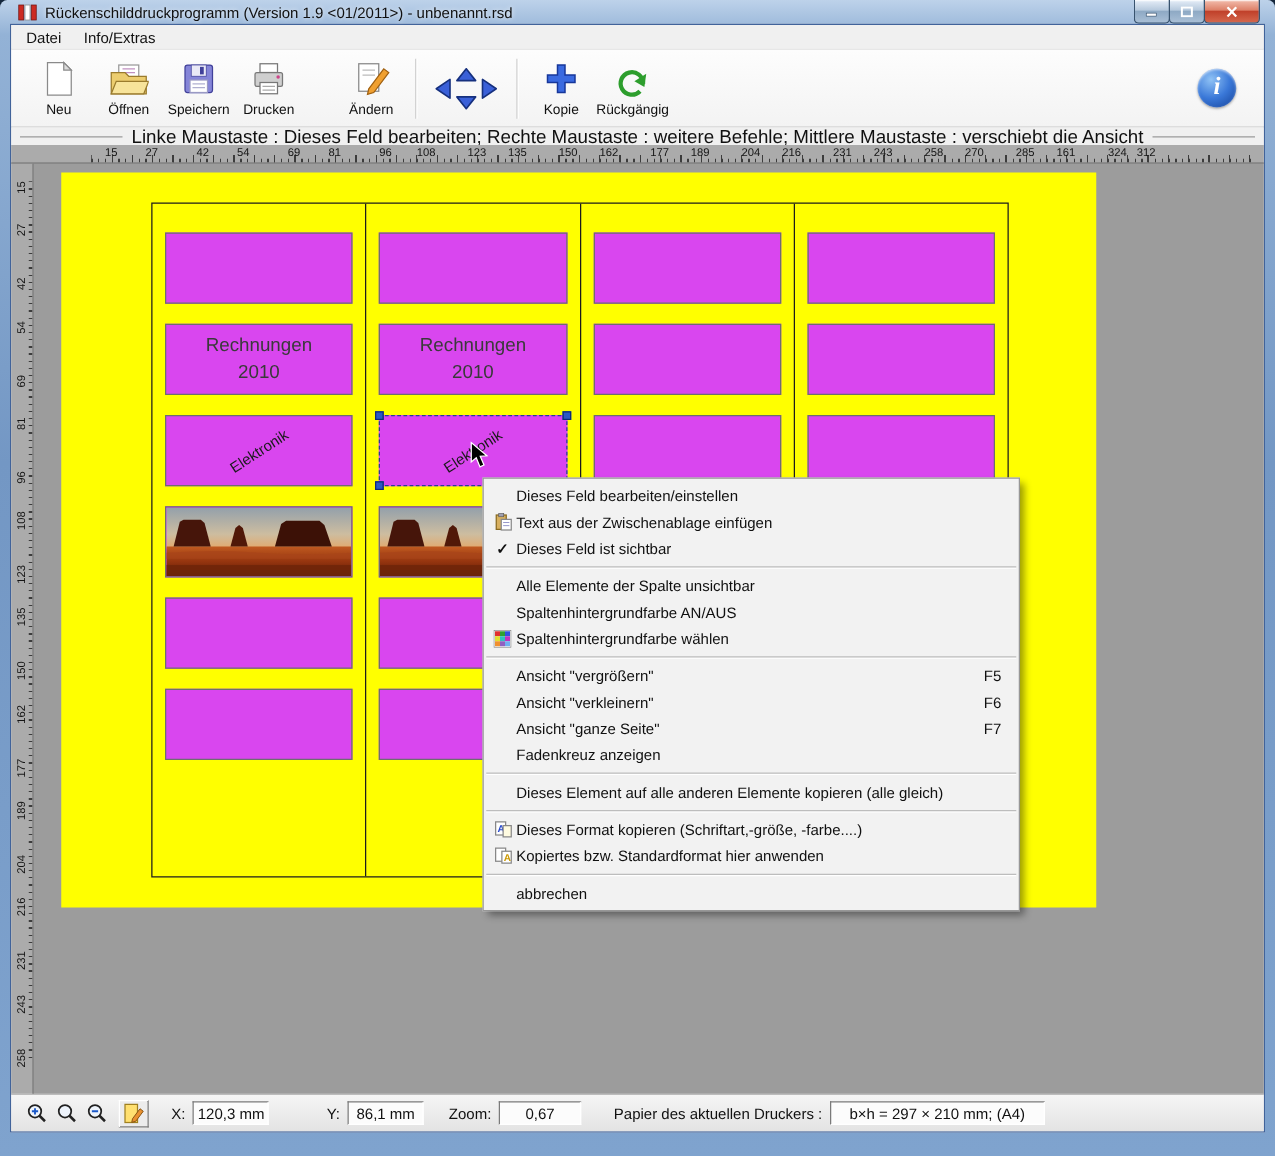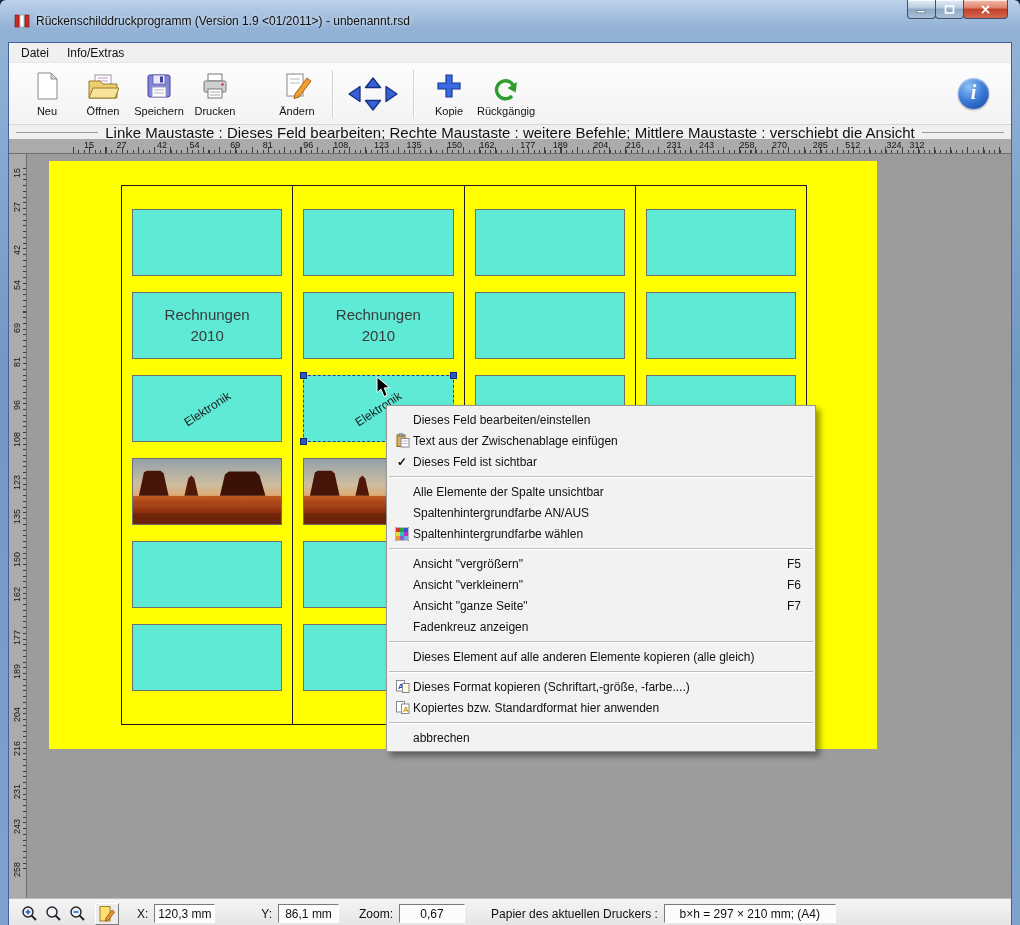--- a/index.html
+++ b/index.html
@@ -4,21 +4,21 @@
 <style>
   * { margin:0; padding:0; box-sizing:border-box; }
   html,body { width:1020px; height:925px; }
   body { font-family:"Liberation Sans", sans-serif; background:#14263c; overflow:hidden; }
 
   .window { width:1020px; height:925px; padding:0 8px 8px;
     background:linear-gradient(180deg,#bdd2ea 0%,#93b2d6 3%,#7397c4 40%,#7fa3ce 100%);
     border-radius:6px 6px 0 0; position:relative; }
 
   
-  .titlebar { height:42px; display:flex; align-items:center; padding:0 2px; position:relative; }
+  .titlebar { height:19px; display:flex; align-items:center; padding:0 2px; position:relative; }
   .app-icon { width:16px; height:16px; margin-left:4px; display:flex; }
   .title-text { font-size:12px; color:#101010; margin-left:6px; text-shadow:0 0 4px rgba(255,255,255,.9); white-space:nowrap; }
   .win-buttons { position:absolute; right:4px; top:0; display:flex; }
   .winbtn { width:29px; height:19px; border:1px solid #38536e; border-top:none; border-radius:0 0 4px 4px;
     display:flex; align-items:center; justify-content:center; margin-left:-1px;
     background:linear-gradient(180deg,#e6eef8 0%,#b6c9dd 45%,#8ea9c4 50%,#a9bfd6 100%);
     box-shadow:inset 0 1px 0 rgba(255,255,255,.7); }
   .winbtn.close { width:45px;
     background:linear-gradient(180deg,#f3beae 0%,#dd8068 45%,#c0402a 50%,#d4674d 100%); }
 
@@ -59,21 +59,21 @@
   .vruler::after { content:""; position:absolute; top:14px; bottom:26px; right:0; width:3px;
     background:repeating-linear-gradient(180deg,#3c3c3c 0 1px, transparent 1px 5.74px); }
   .vnum { position:absolute; left:1px; width:14px; text-align:center; transform:rotate(-90deg); }
 
   
   .canvas { flex:1; background:#9c9c9c; position:relative; overflow:hidden; }
   .page { position:absolute; left:22px; top:7px; width:828px; height:588px; background:#ffff00; }
   .grid { position:absolute; left:72px; top:24px; width:686px; height:540px; border:1px solid #1c1c1c; display:flex; }
   .gcol { flex:1; border-right:1px solid #1c1c1c; padding-top:23px; }
   .gcol:last-child { border-right:none; }
-  .gcell { height:67px; margin:0 10px 16px; background:#5eead4; border:1px solid #6e6e6e; position:relative;
+  .gcell { height:57px; margin:0 10px 16px; background:#d946ef; border:1px solid #6e6e6e; position:relative;
     display:flex; align-items:center; justify-content:center; overflow:visible; }
   .gcell.selected { border:1px dashed #26408f; }
   .text-label { font-size:15px; color:#3a3a3a; text-align:center; white-space:pre-line; line-height:1.35; }
   .rot-label { font-size:12px; color:#1a1a1a; transform:rotate(-33deg); }
   .img-wrap { position:absolute; inset:0; overflow:hidden; }
   .img-wrap svg { width:100%; height:100%; display:block; }
   .handle { position:absolute; width:7px; height:7px; background:#2b59c3; border:1px solid #0d2a78; z-index:5; }
   .handle.tl { left:-4px; top:-4px; } .handle.tr { right:-4px; top:-4px; }
   .handle.bl { left:-4px; bottom:-4px; } .handle.br { right:-4px; bottom:-4px; }
 
@@ -255,21 +255,21 @@
         <span class="hnum" style="left: 478.076px;">162</span>
         <span class="hnum" style="left: 518.696px;">177</span>
         <span class="hnum" style="left: 551.192px;">189</span>
         <span class="hnum" style="left: 591.812px;">204</span>
         <span class="hnum" style="left: 624.308px;">216</span>
         <span class="hnum" style="left: 664.928px;">231</span>
         <span class="hnum" style="left: 697.424px;">243</span>
         <span class="hnum" style="left: 738.044px;">258</span>
         <span class="hnum" style="left: 770.54px;">270</span>
         <span class="hnum" style="left: 811.16px;">285</span>
-        <span class="hnum" style="left: 843.656px;">512</span>
+        <span class="hnum" style="left: 843.656px;">161</span>
         <span class="hnum" style="left: 866px; margin-left: 42px;">312</span>
         <span class="hnum" style="left: 885px;">324</span>
       </div>
 
     <div class="canvas-row">
       <div class="vruler" id="vruler">
           <span class="vnum" style="top: 14px;">15</span>
           <span class="vnum" style="top: 48.416px;">27</span>
           <span class="vnum" style="top: 91.436px;">42</span>
           <span class="vnum" style="top: 125.852px;">54</span>

